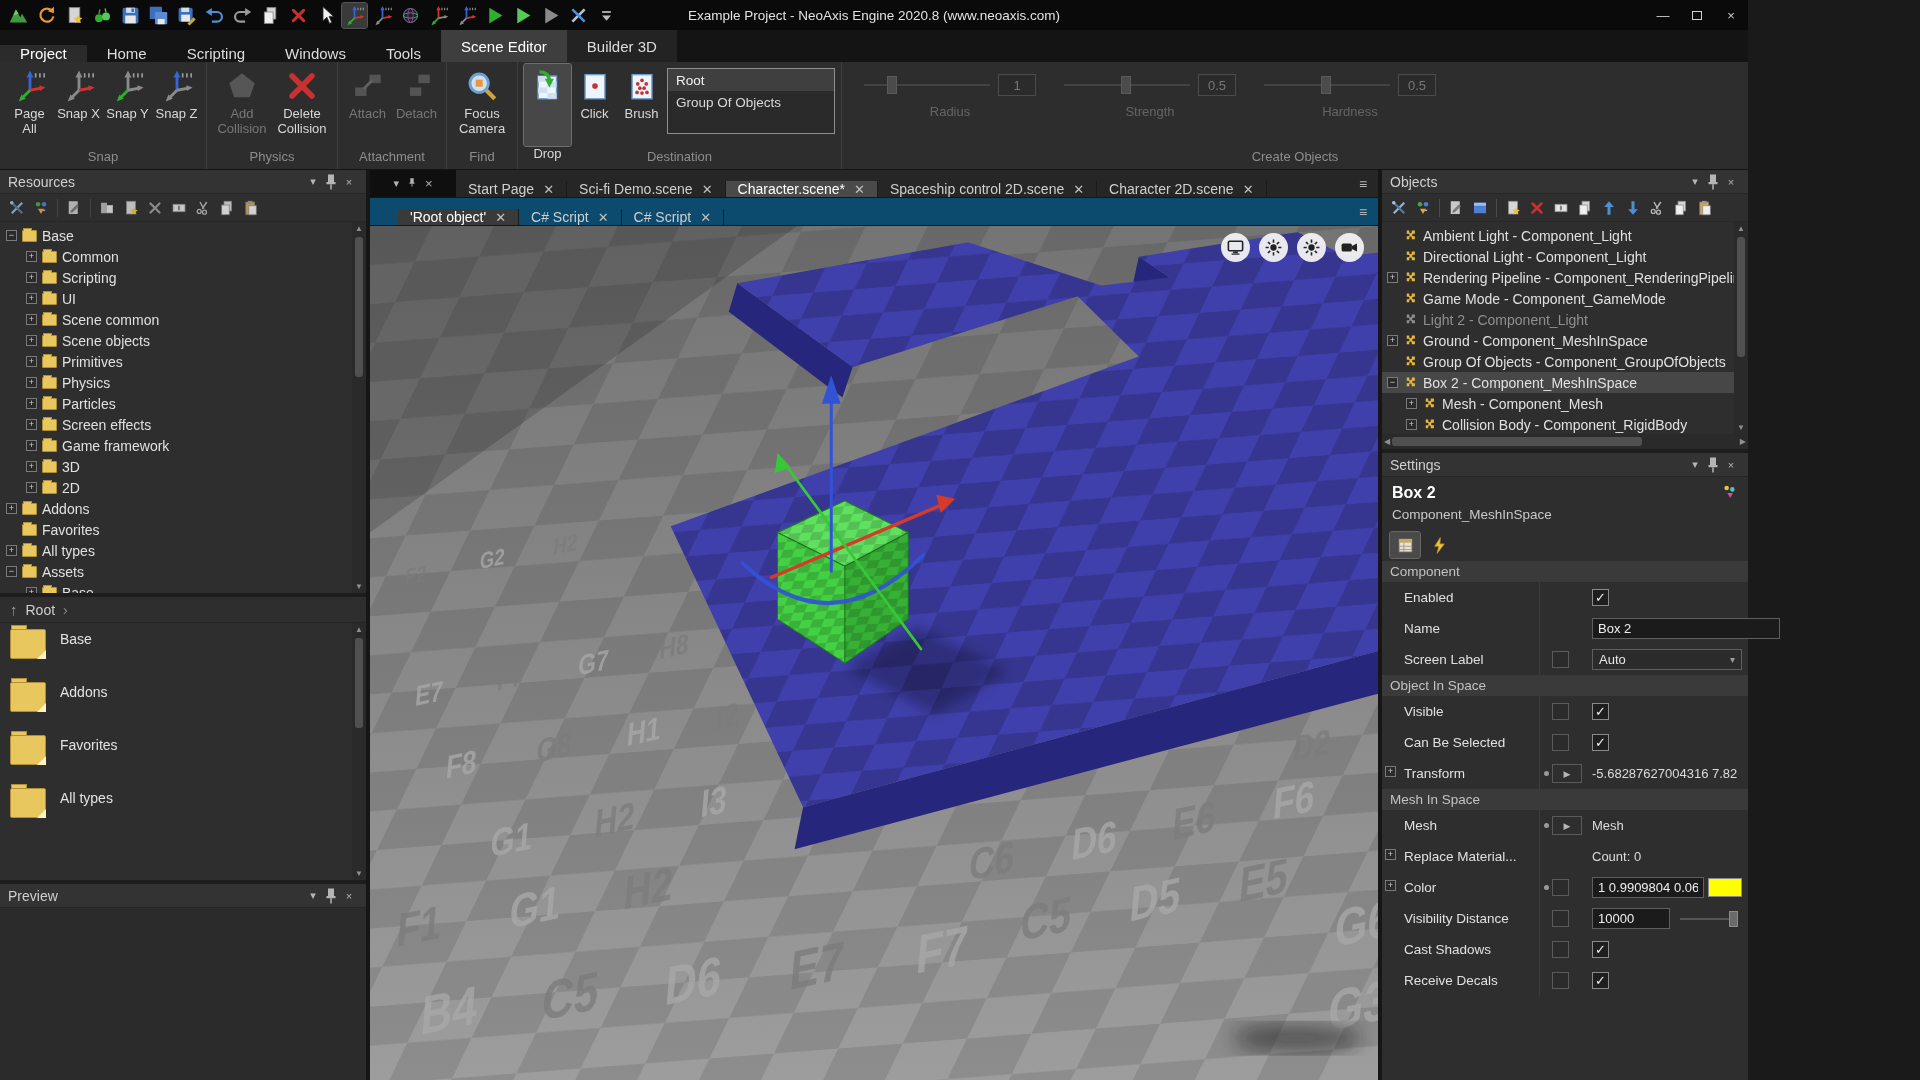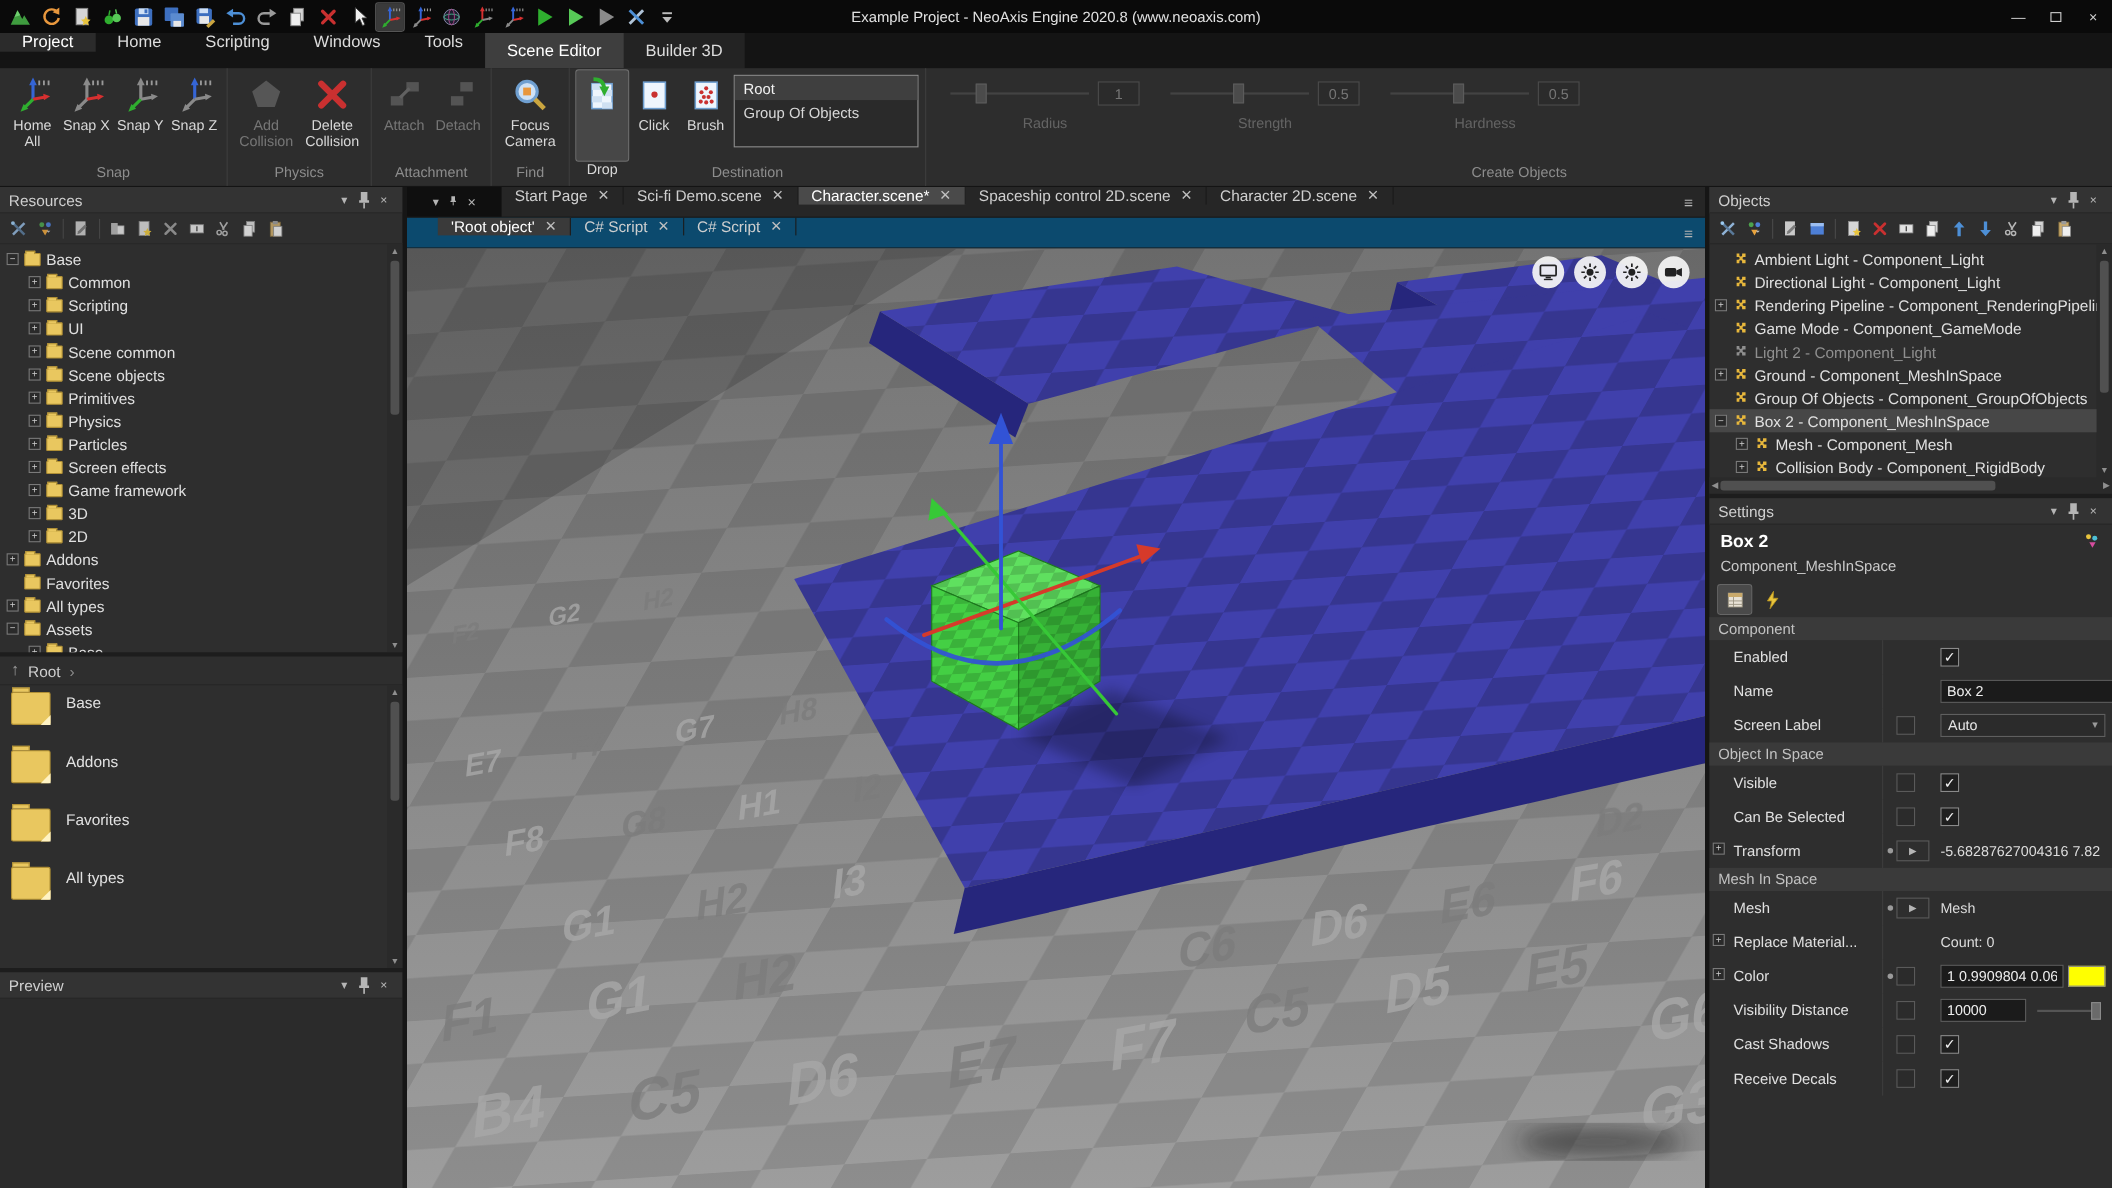--- a/index.html
+++ b/index.html
@@ -1,19 +1,19 @@
 <!DOCTYPE html>
 <html style="--platform-blue: #4040ac; --platform-blue-dark: #26267c; --box-green-top: #5fe05f; --box-green-left: #44cf44; --box-green-right: #36b136; --axis-x: #d63a2a; --axis-y: #37c837; --axis-z: #3253d6; --folder-yellow: #e9c75f; --puzzle-yellow: #e7b73c; --selection-swatch: #ffff00;"><head>
 <meta charset="utf-8">
 <style>
   *{margin:0;padding:0;box-sizing:border-box;}
   html,body{width:1920px;height:1080px;overflow:hidden;background:#1a1a1a;
     font-family:"Liberation Sans","DejaVu Sans",sans-serif;font-size:13px;color:#d8d8d8;
     -webkit-font-smoothing:antialiased;}
-  .app{width:1920px;height:1080px;display:flex;flex-direction:column;}
+  .app{width:1748px;height:1080px;display:flex;flex-direction:column;}
 
   
   .titlebar{height:30px;background:#0a0a0a;display:flex;align-items:center;position:relative;flex:0 0 auto;}
   .qat{display:flex;align-items:center;gap:3px;padding:0 6px;}
   .qi{width:25px;height:25px;padding:2px;border-radius:2px;display:flex;align-items:center;justify-content:center;}
   .qi svg{width:100%;height:100%;}
   .qi.on{background:#3a3a3a;outline:1px solid #555;}
   .tb-title{position:absolute;left:0;right:0;text-align:center;color:#e2e2e2;font-size:13.5px;pointer-events:none;}
   .winbtns{margin-left:auto;display:flex;z-index:2;}
   .wb{width:34px;height:28px;display:flex;align-items:center;justify-content:center;color:#cfcfcf;font-size:13px;}
@@ -91,21 +91,21 @@
   .foldL{width:36px;height:30px;background:var(--folder-yellow);border:1px solid #b08f35;border-radius:2px;position:relative;flex:0 0 auto;}
   .foldL::before{content:"";position:absolute;top:-5px;left:0;width:14px;height:3px;background:var(--folder-yellow);border:1px solid #b08f35;border-bottom:none;}
   .foldL::after{content:"";position:absolute;right:-1px;bottom:-1px;border-style:solid;border-width:0 0 9px 9px;border-color:transparent transparent #fff3c4 transparent;}
   .frow .flbl{padding-top:2px;font-size:14px;color:#e2e2e2;}
   .prevbody{height:172px;flex:0 0 auto;background:#2b2b2b;}
 
   
   .dstrip{height:28px;background:#262626;display:flex;align-items:stretch;flex:0 0 auto;border-bottom:1px solid #161616;}
   .dstrip.r2{background:#0c4a6e;gap:20px;}
   .dctl{width:86px;background:#0f0f0f;display:flex;align-items:center;justify-content:center;gap:8px;color:#b5b5b5;font-size:11px;flex:0 0 auto;}
-  .dtabs{display:flex;align-items:flex-start;}
+  .dtabs{display:flex;align-items:flex-end;}
   .dtab{display:flex;align-items:center;gap:9px;padding:0 12px;color:#cfcfcf;font-size:14px;border-right:1px solid #1b1b1b;white-space:nowrap;}
   .dtab .x{color:#c0c0c0;font-weight:bold;font-size:13px;}
   .dstrip .dtab.on{background:#4a4a4a;color:#fff;}
   .dstrip.r2 .dtab.on{background:#3a3a3a;color:#fff;}
   .dmenu{margin-left:auto;width:30px;display:flex;align-items:center;justify-content:center;color:#b5b5b5;font-size:14px;flex:0 0 auto;}
   .r2pad{width:8px;flex:0 0 auto;}
 
   
   .viewport{flex:1;position:relative;min-height:0;background:#8f8f8f;overflow:hidden;}
   .viewport svg.scene{position:absolute;inset:0;width:100%;height:100%;display:block;}
@@ -357,21 +357,21 @@
       <div class="rbtn w46">
           <span class="ricon"><svg viewBox="0 0 24 24">
                 <line x1="12" y1="15" x2="12" y2="4" stroke="#3565d6" stroke-width="2"></line>
                 <polygon points="12,1 9.5,6 14.5,6" fill="#3565d6"></polygon>
                 <line x1="12" y1="15" x2="20" y2="13.5" stroke="#d63030" stroke-width="2"></line>
                 <polygon points="23,13 18.6,11.4 19,15.6" fill="#d63030"></polygon>
                 <line x1="12" y1="15" x2="6" y2="21" stroke="#2fae2f" stroke-width="2"></line>
                 <polygon points="4,23 9,21 6,18" fill="#2fae2f"></polygon>
                 <path d="M16 3v3M19 3v3M22 3v3" stroke="#999" stroke-width="1.2" fill="none"></path>
               </svg></span>
-          <span>Home All</span>
+          <span>Page All</span>
         </div>
           <div class="rbtn w46">
           <span class="ricon"><svg viewBox="0 0 24 24">
                 <line x1="12" y1="15" x2="12" y2="4" stroke="#8a8a8a" stroke-width="2"></line>
                 <polygon points="12,1 9.5,6 14.5,6" fill="#8a8a8a"></polygon>
                 <line x1="12" y1="15" x2="20" y2="13.5" stroke="#d63030" stroke-width="2"></line>
                 <polygon points="23,13 18.6,11.4 19,15.6" fill="#d63030"></polygon>
                 <line x1="12" y1="15" x2="6" y2="21" stroke="#8a8a8a" stroke-width="2"></line>
                 <polygon points="4,23 9,21 6,18" fill="#8a8a8a"></polygon>
                 <path d="M16 3v3M19 3v3M22 3v3" stroke="#999" stroke-width="1.2" fill="none"></path>

